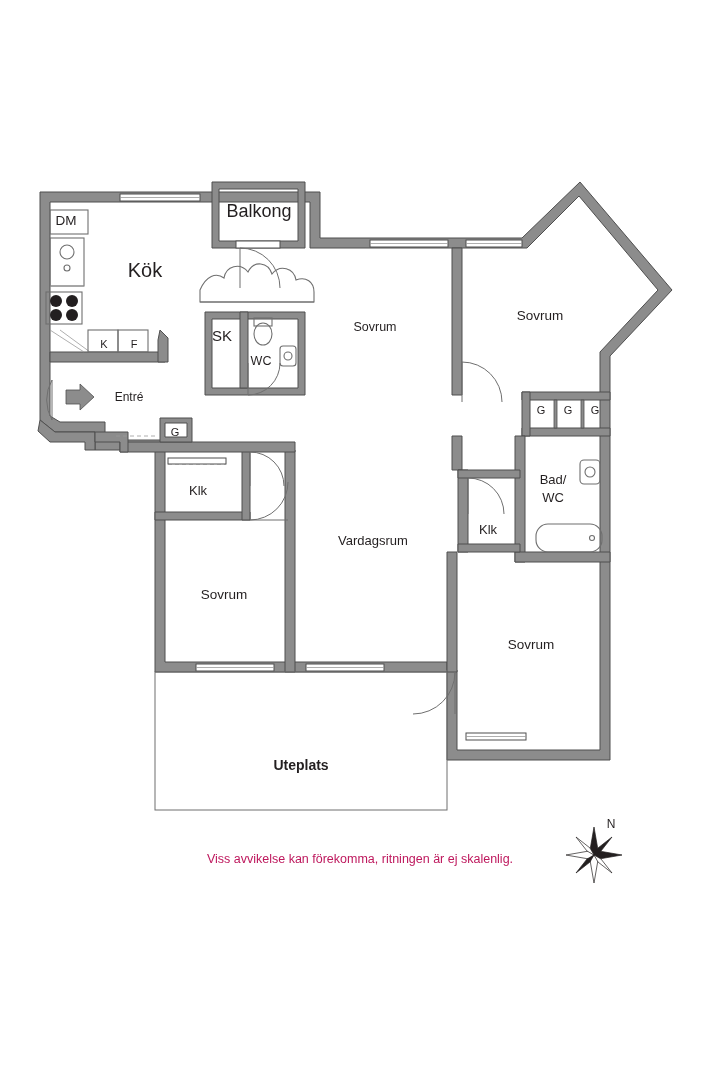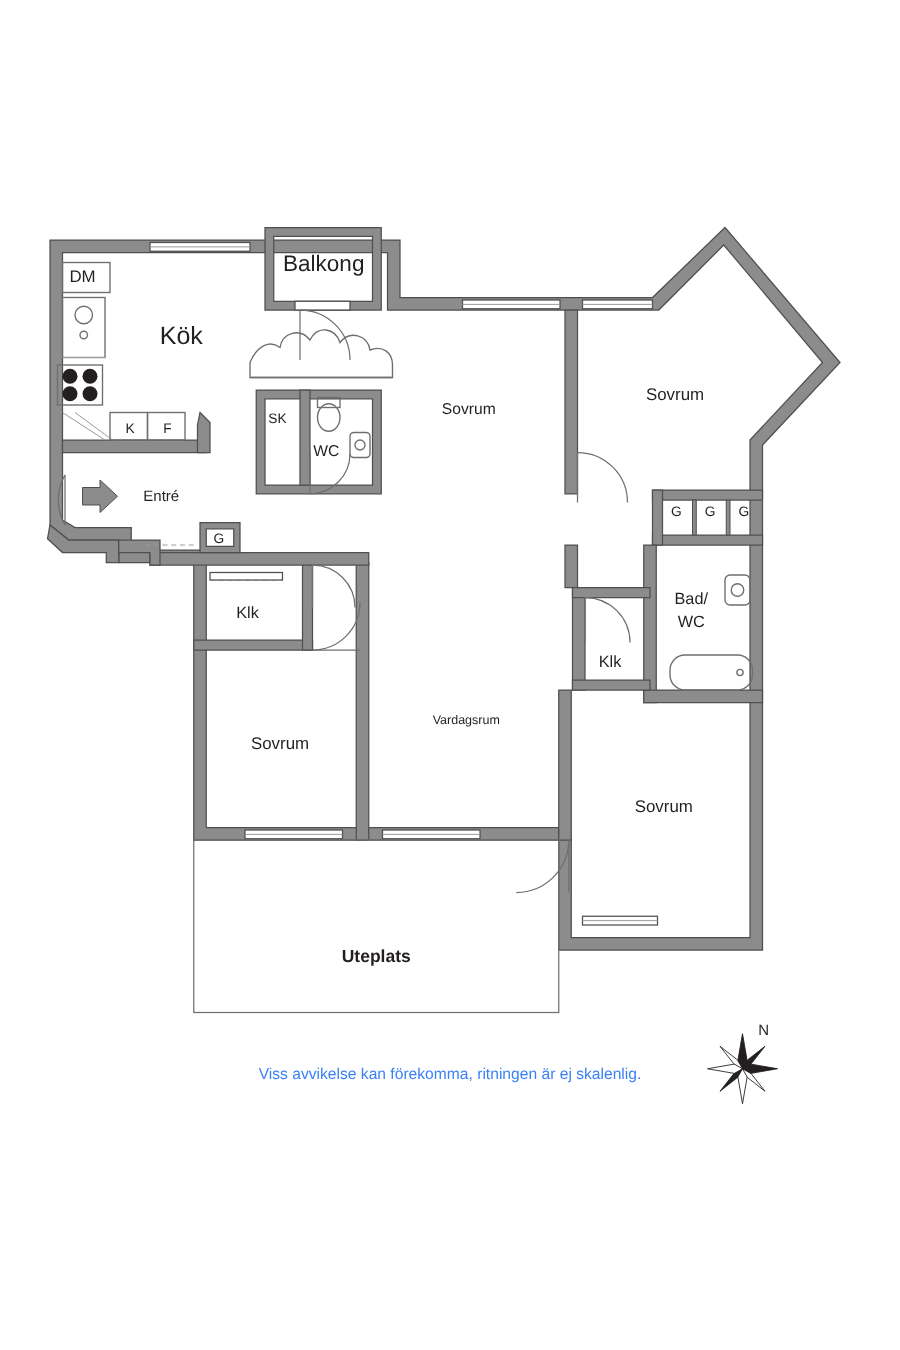--- a/index.html
+++ b/index.html
@@ -30,21 +30,21 @@
     transform: translate(-50%, -50%);
     text-align: center;
     line-height: 1.15;
   }
   .disclaimer {
     position: absolute;
     left: 50%;
     top: 859px;
     transform: translate(-50%, -50%);
     font-size: 12.5px;
-    color: #3b82f6;
+    color: #be185d;
     white-space: nowrap;
   }
   .compass-n {
     position: absolute;
     left: 611px;
     top: 824px;
     transform: translate(-50%, -50%);
     font-size: 12px;
     color: #231f20;
   }
@@ -249,32 +249,32 @@
 </svg>
 
 <div class="compass-n">N</div>
 
 <div id="labels">
     <div class="room-label" style="left: 66px; top: 221px; font-size: 13.5px;">DM</div>
     <div class="room-label" style="left: 145px; top: 270px; font-size: 20px;">Kök</div>
     <div class="room-label" style="left: 104px; top: 344px; font-size: 11px;">K</div>
     <div class="room-label" style="left: 134px; top: 344px; font-size: 11px;">F</div>
     <div class="room-label" style="left: 259px; top: 211px; font-size: 18px;">Balkong</div>
-    <div class="room-label" style="left: 222px; top: 336px; font-size: 11px;">SK</div>
+    <div class="room-label" style="left: 222px; top: 336px; font-size: 15px;">SK</div>
     <div class="room-label" style="left: 261px; top: 361px; font-size: 12.5px;">WC</div>
     <div class="room-label" style="left: 375px; top: 327px; font-size: 12.5px;">Sovrum</div>
     <div class="room-label" style="left: 540px; top: 316px; font-size: 13.5px;">Sovrum</div>
     <div class="room-label" style="left: 129px; top: 398px; font-size: 12px;">Entré</div>
     <div class="room-label" style="left: 175px; top: 432px; font-size: 11px;">G</div>
     <div class="room-label" style="left: 541px; top: 410px; font-size: 11px;">G</div>
     <div class="room-label" style="left: 568px; top: 410px; font-size: 11px;">G</div>
     <div class="room-label" style="left: 595px; top: 410px; font-size: 11px;">G</div>
     <div class="room-label" style="left: 553px; top: 480px; font-size: 13px;">Bad/</div>
     <div class="room-label" style="left: 553px; top: 498px; font-size: 13px;">WC</div>
     <div class="room-label" style="left: 198px; top: 491px; font-size: 13px;">Klk</div>
     <div class="room-label" style="left: 488px; top: 530px; font-size: 13px;">Klk</div>
-    <div class="room-label" style="left: 373px; top: 541px; font-size: 10px; margin-top: 36px;">Vardagsrum</div>
+    <div class="room-label" style="left: 373px; top: 541px; font-size: 13px;">Vardagsrum</div>
     <div class="room-label" style="left: 224px; top: 595px; font-size: 13.5px;">Sovrum</div>
     <div class="room-label" style="left: 531px; top: 645px; font-size: 13.5px;">Sovrum</div>
     <div class="room-label" style="left: 301px; top: 765px; font-size: 14px; font-weight: bold;">Uteplats</div>
   </div>
 
 <div class="disclaimer">Viss avvikelse kan förekomma, ritningen är ej skalenlig.</div>
 
 </body></html>

